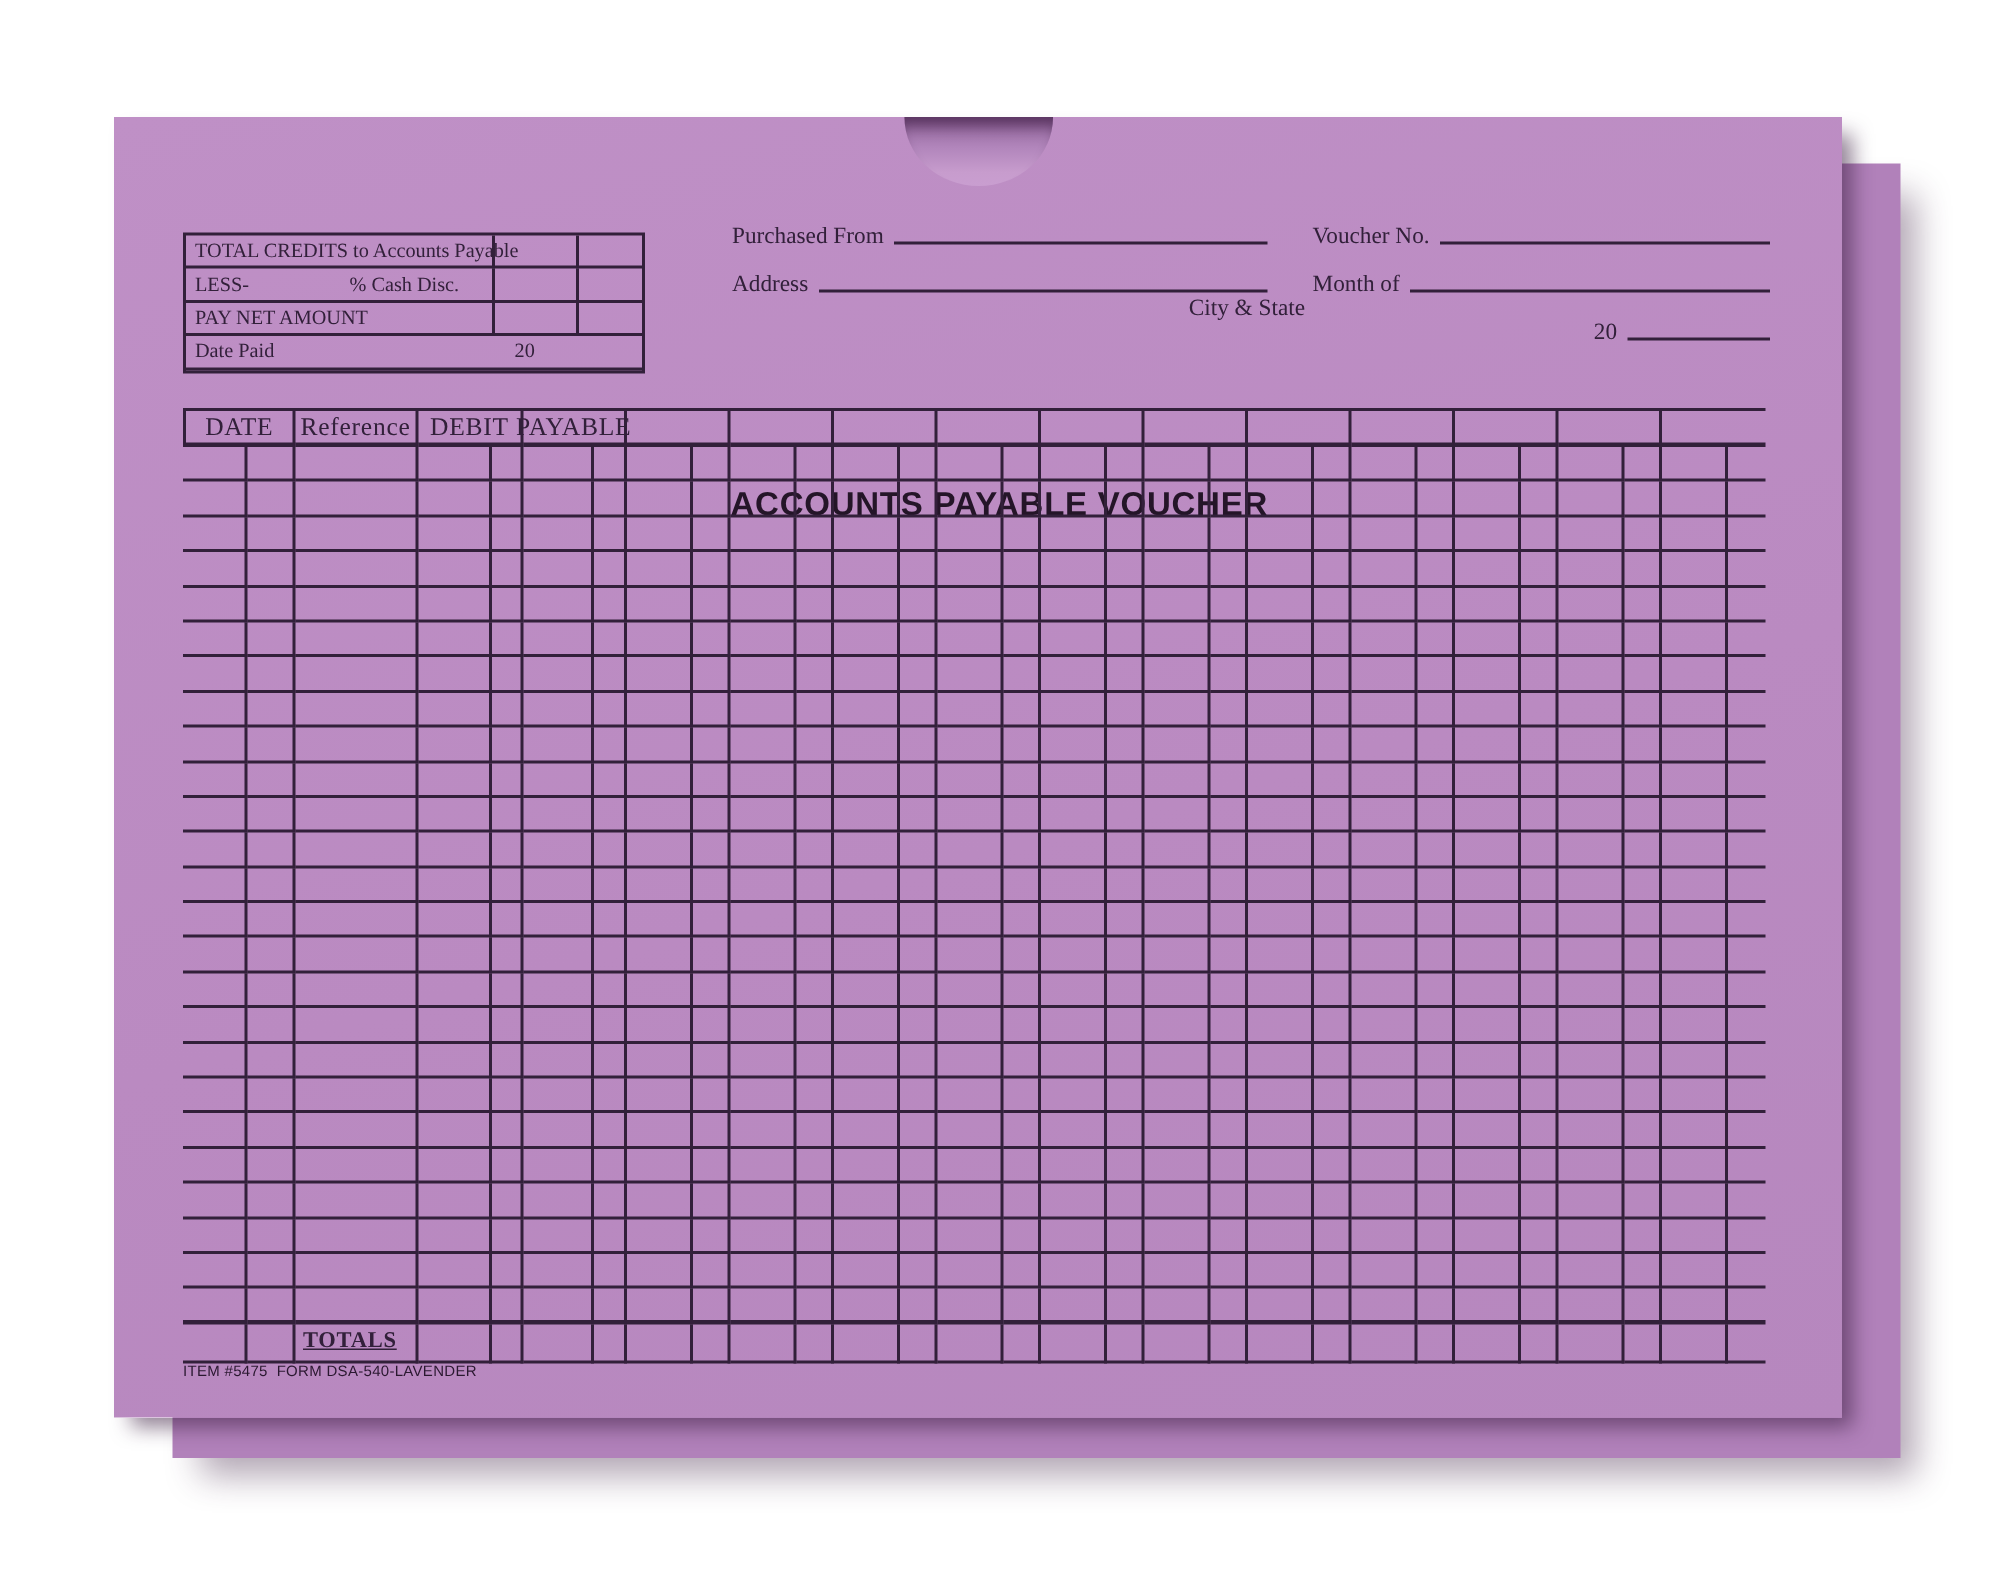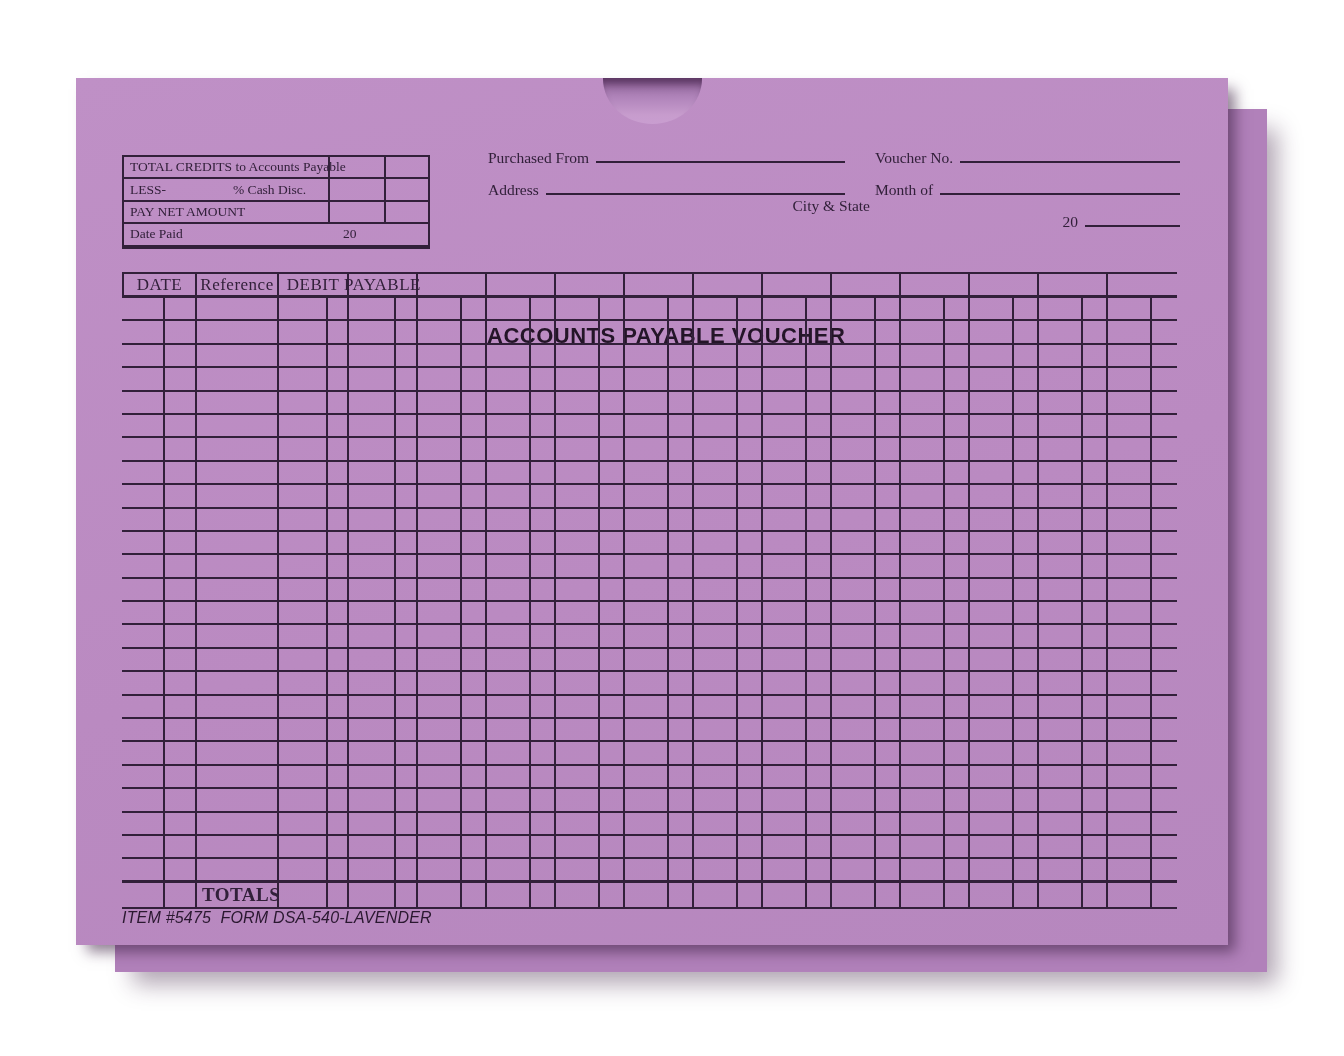--- a/index.html
+++ b/index.html
@@ -54,25 +54,25 @@
           grid-template-columns:43px 32px 82px 49px 21px 47px 22px repeat(11,44px 25px);
           grid-template-rows:24px repeat(25,23.4px) 26px;
           border-top:2px solid var(--ink);color:var(--ink);}
   .ledger > div{box-sizing:border-box;border-right:2px solid var(--ink);border-bottom:2px solid var(--ink);}
   .ledger .hcell{grid-column:span 2;border-bottom-width:3px;display:flex;align-items:center;
                  justify-content:center;font-size:17px;letter-spacing:.5px;}
   .ledger .hcell.single{grid-column:span 1;}
   .ledger .first{border-left:2px solid var(--ink);}
   .ledger .nr{border-right:none;}
   .ledger .thick{border-bottom-width:3px;}
-  .ledger .totals-label{font-weight:bold;font-size:19px;display:flex;align-items:center;
-                        padding-left:5px;letter-spacing:.5px;}
+  .ledger .totals-label{font-weight:bold;font-size:15px;display:flex;align-items:center;
+                        padding-left:5px;letter-spacing:.5px;text-decoration:underline;}
 
   .footer{position:absolute;left:46px;top:831px;font-family:var(--sans);
-          font-size:16px;letter-spacing:.2px;color:#2a1830;white-space:pre;font-style:italic;}
+          font-size:10px;letter-spacing:.2px;color:#2a1830;white-space:pre;}
 </style>
 </head>
 <body>
 
 <div class="env env-back"></div>
 
 <div class="env env-front">
 
   <div class="notch"></div>
 

